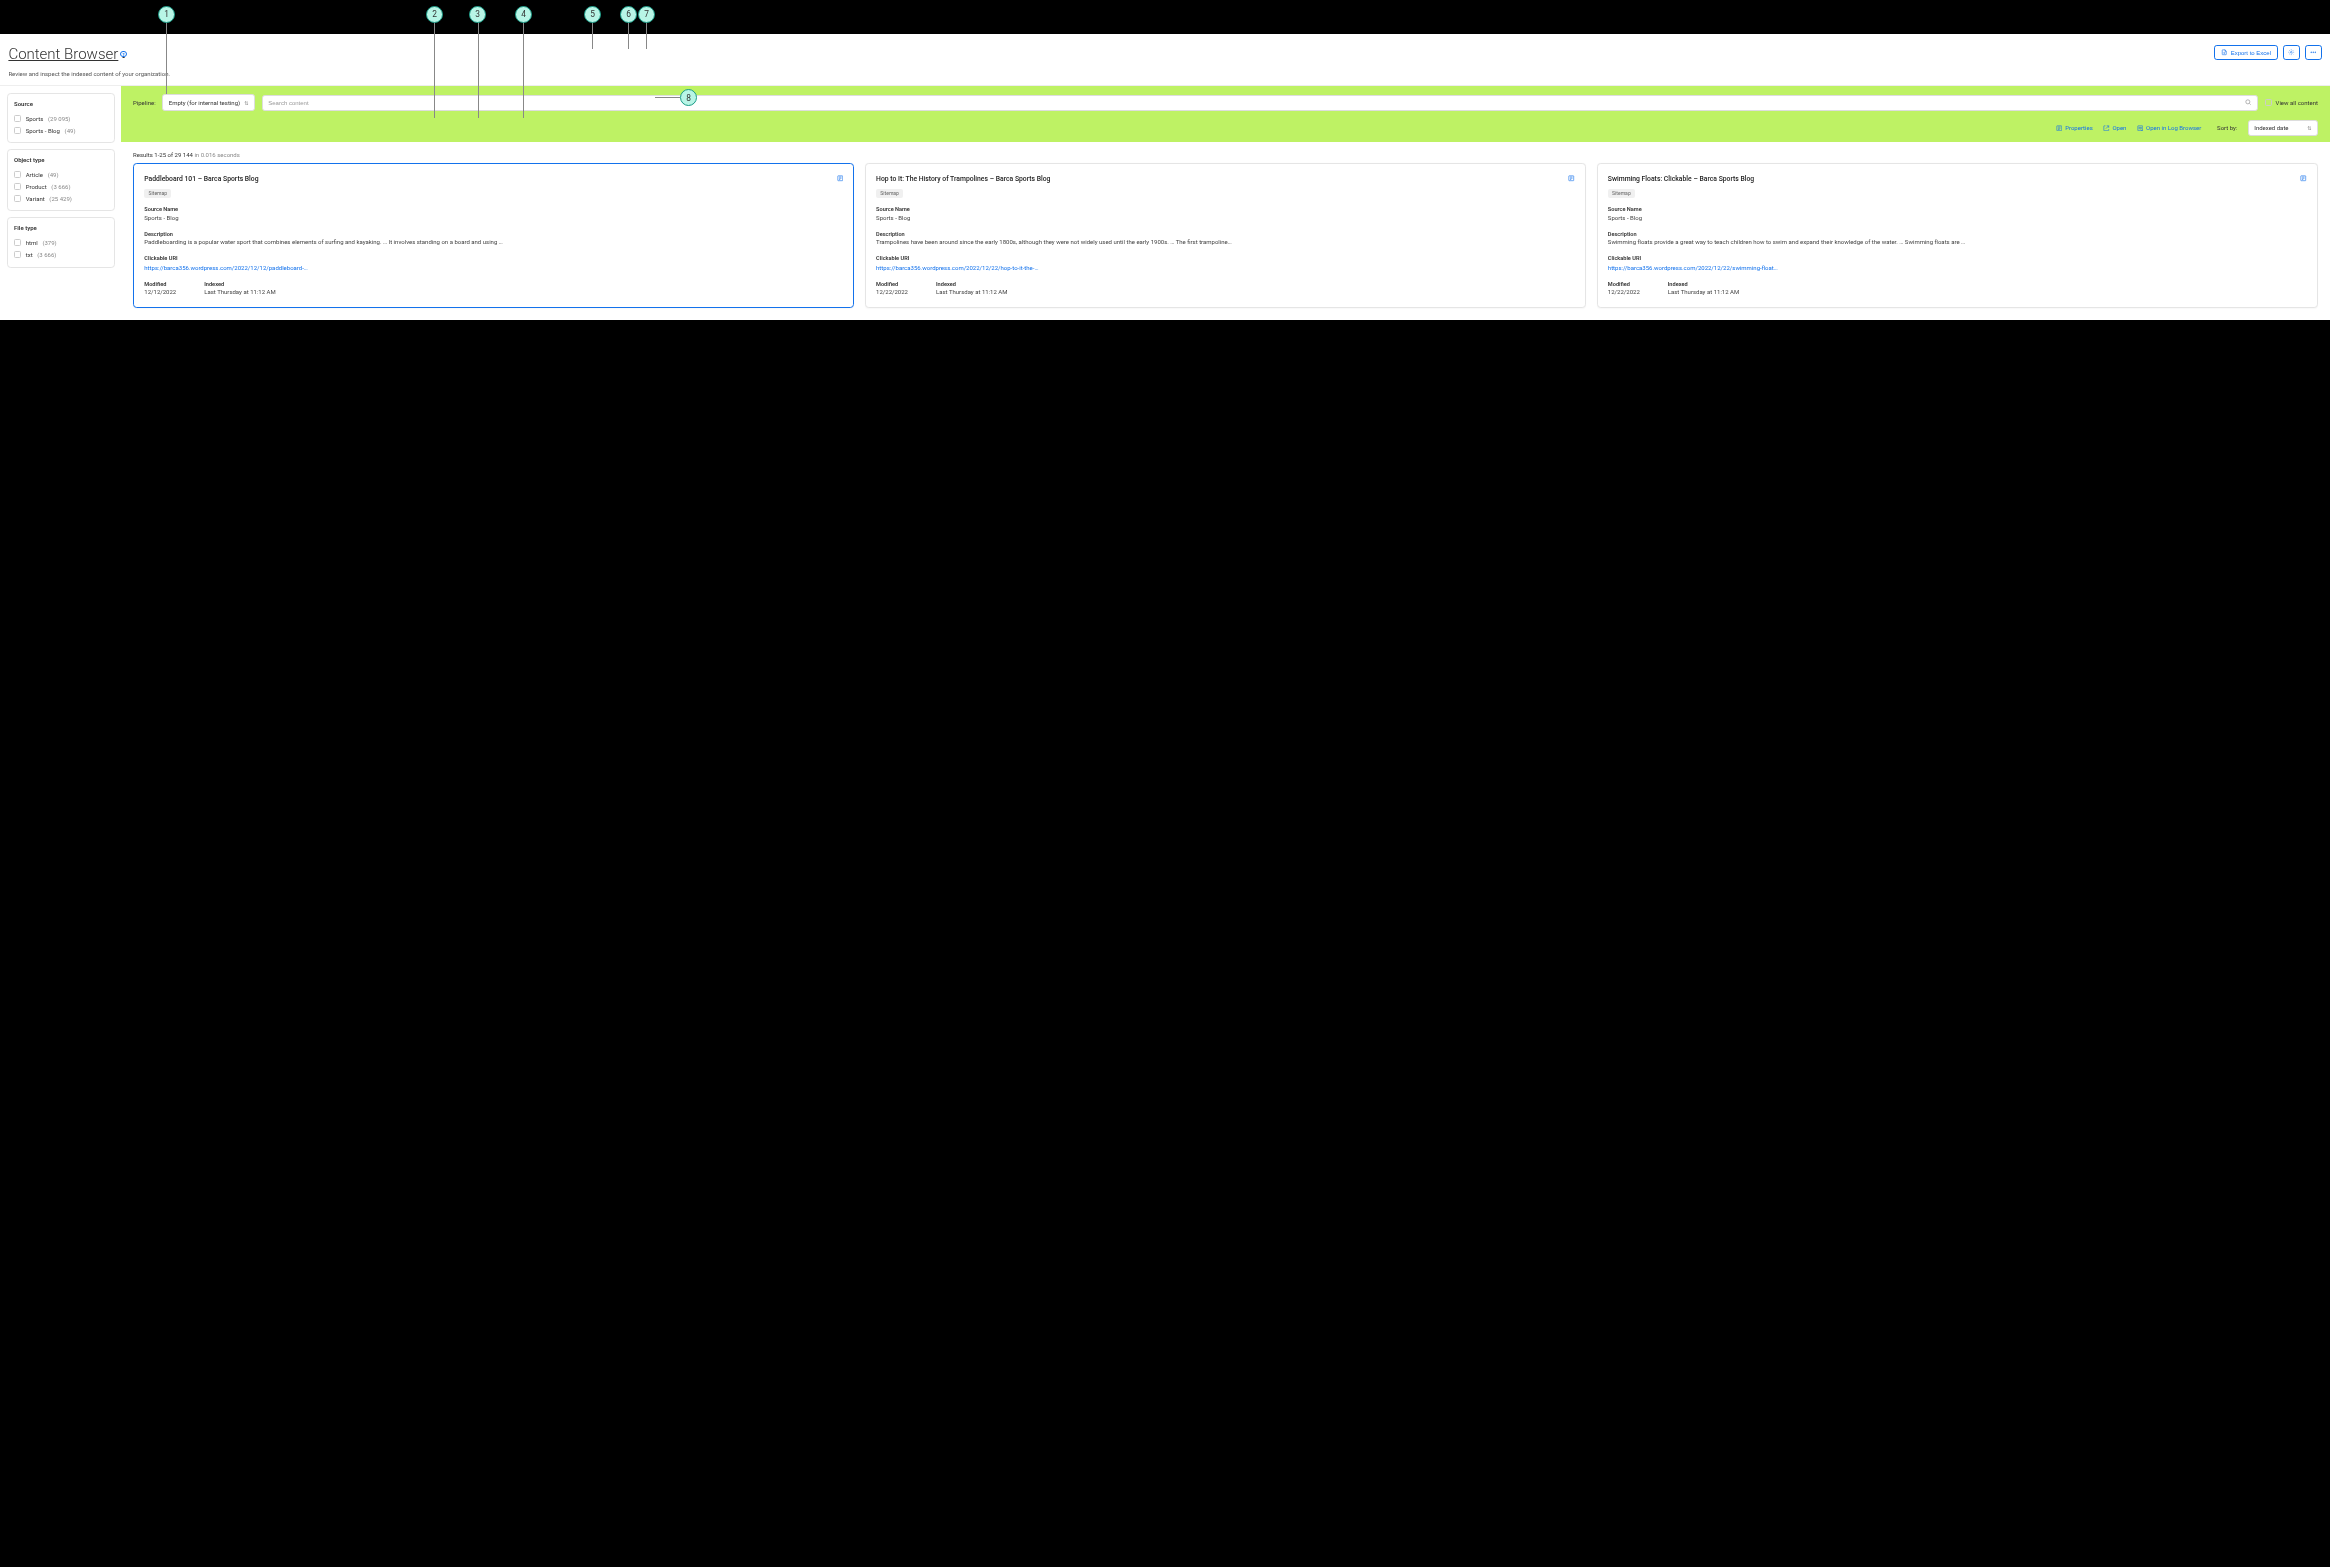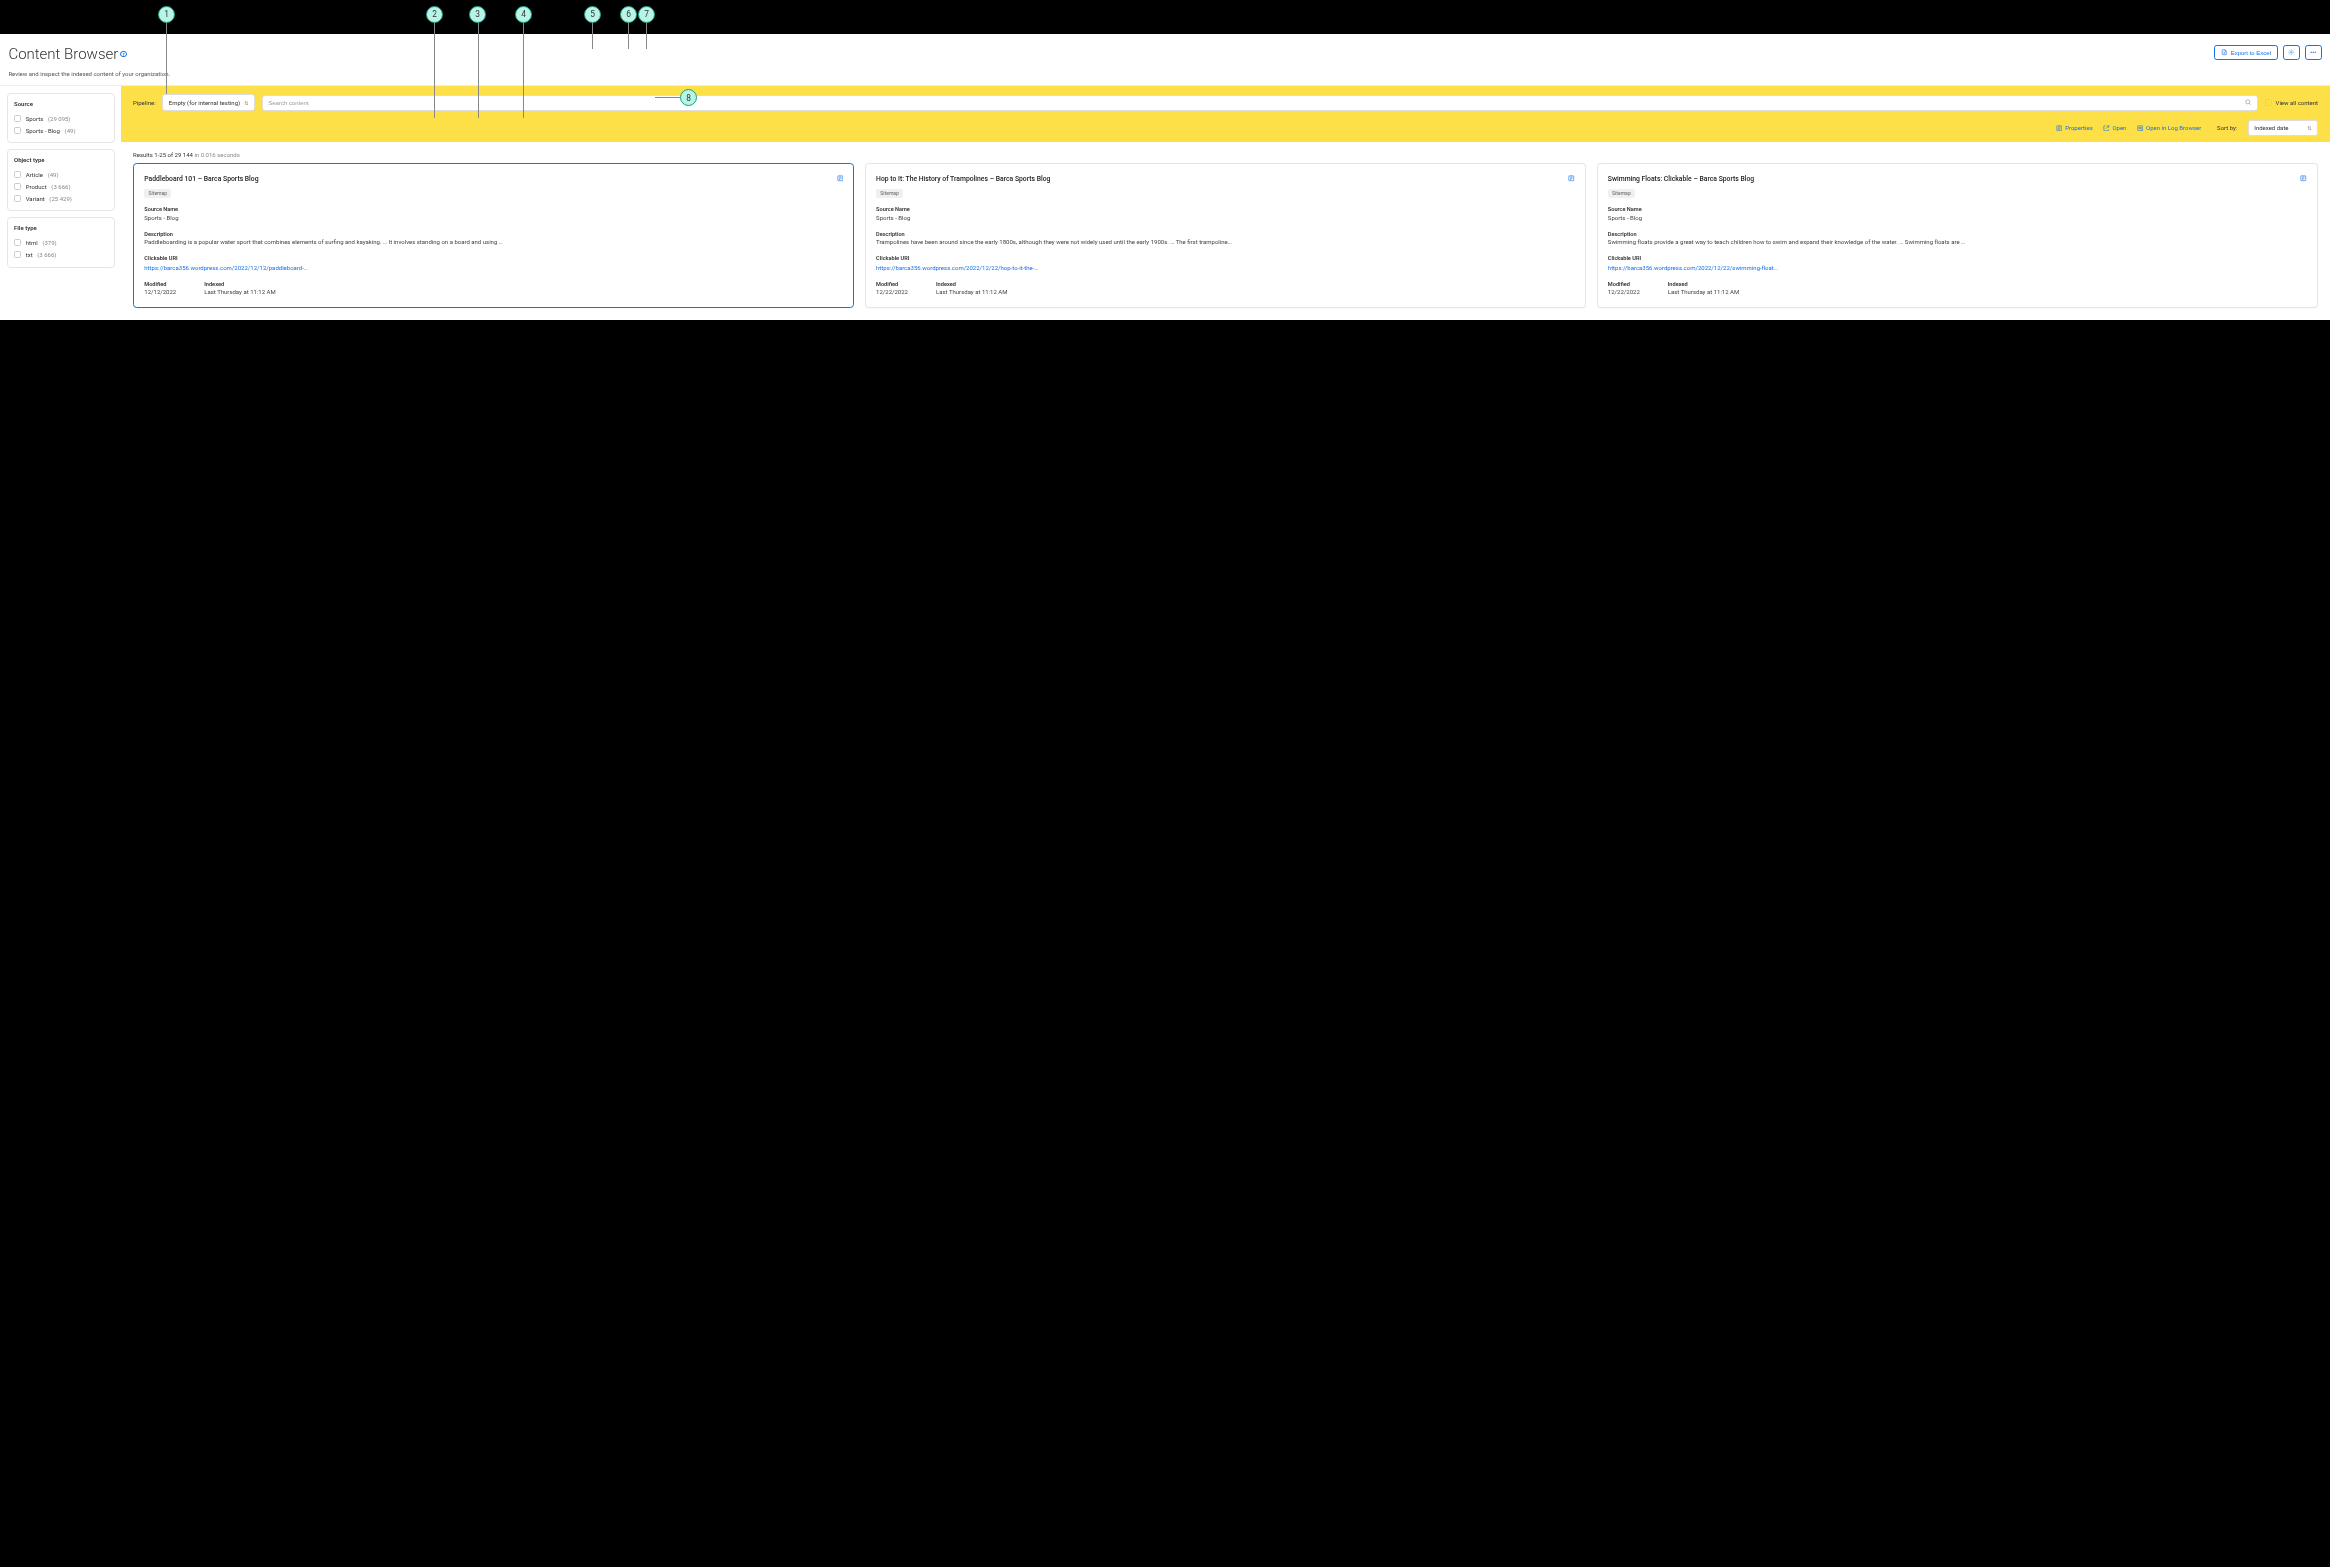--- a/index.html
+++ b/index.html
@@ -30,38 +30,38 @@
     .callout-line-h {
       position: absolute;
       height: 0.5px;
       background: #888;
       z-index: 90;
     }
 
     
     .header { padding: 11.2px 8.4px 8.4px 8.4px; }
     .header-top { display: flex; justify-content: space-between; align-items: flex-start; }
-    .page-title { font-size: 15px; font-weight: 300; color: #333; display: flex; align-items: center; gap: 2px; }
+    .page-title { font-size: 15px; font-weight: 300; color: #333; display: flex; align-items: center; gap: 2px; text-decoration: underline; }
     .help-icon { 
       display: inline-flex; width: 6.5px; height: 6.5px; border-radius: 50%; border: 0.7px solid #1372ec; 
       align-items: center; justify-content: center; font-size: 4.2px; color: #1372ec; font-weight: bold;
     }
     .page-subtitle { font-size: 6px; color: #555; margin-top: 6.5px; }
     .header-actions { display: flex; gap: 4.7px; align-items: center; }
     .btn { 
       border: 0.5px solid #1372ec; color: #1372ec; background: #fff; 
       border-radius: 2.8px; padding: 3.3px 6.5px; font-size: 6px; cursor: pointer;
       display: inline-flex; align-items: center; gap: 2.8px;
     }
     .btn-icon-only { padding: 3.3px 4.2px; }
 
     
     .main-layout { display: flex; }
     .sidebar { width: 121px; padding: 6.5px; border-top: 0.5px solid #eee; }
-    .content-area { flex: 1; background: #fde047; border-top: 0.5px solid #eee; }
+    .content-area { flex: 1; background: #bef264; border-top: 0.5px solid #eee; }
 
     
     .facet-box { border: 0.5px solid #e5e5e5; border-radius: 3.7px; padding: 6.5px; margin-bottom: 5.6px; background: #fff; }
     .facet-title { font-size: 6px; font-weight: 600; margin-bottom: 5.6px; }
     .facet-item { display: flex; align-items: center; gap: 4.7px; padding: 2.3px 0; font-size: 6px; color: #333; }
     .facet-check { width: 7px; height: 7px; border: 0.5px solid #ccc; border-radius: 1.4px; cursor: pointer; }
     .facet-count { color: #888; }
 
     
     .toolbar { padding: 8.4px 12px 6.5px 12px; }

